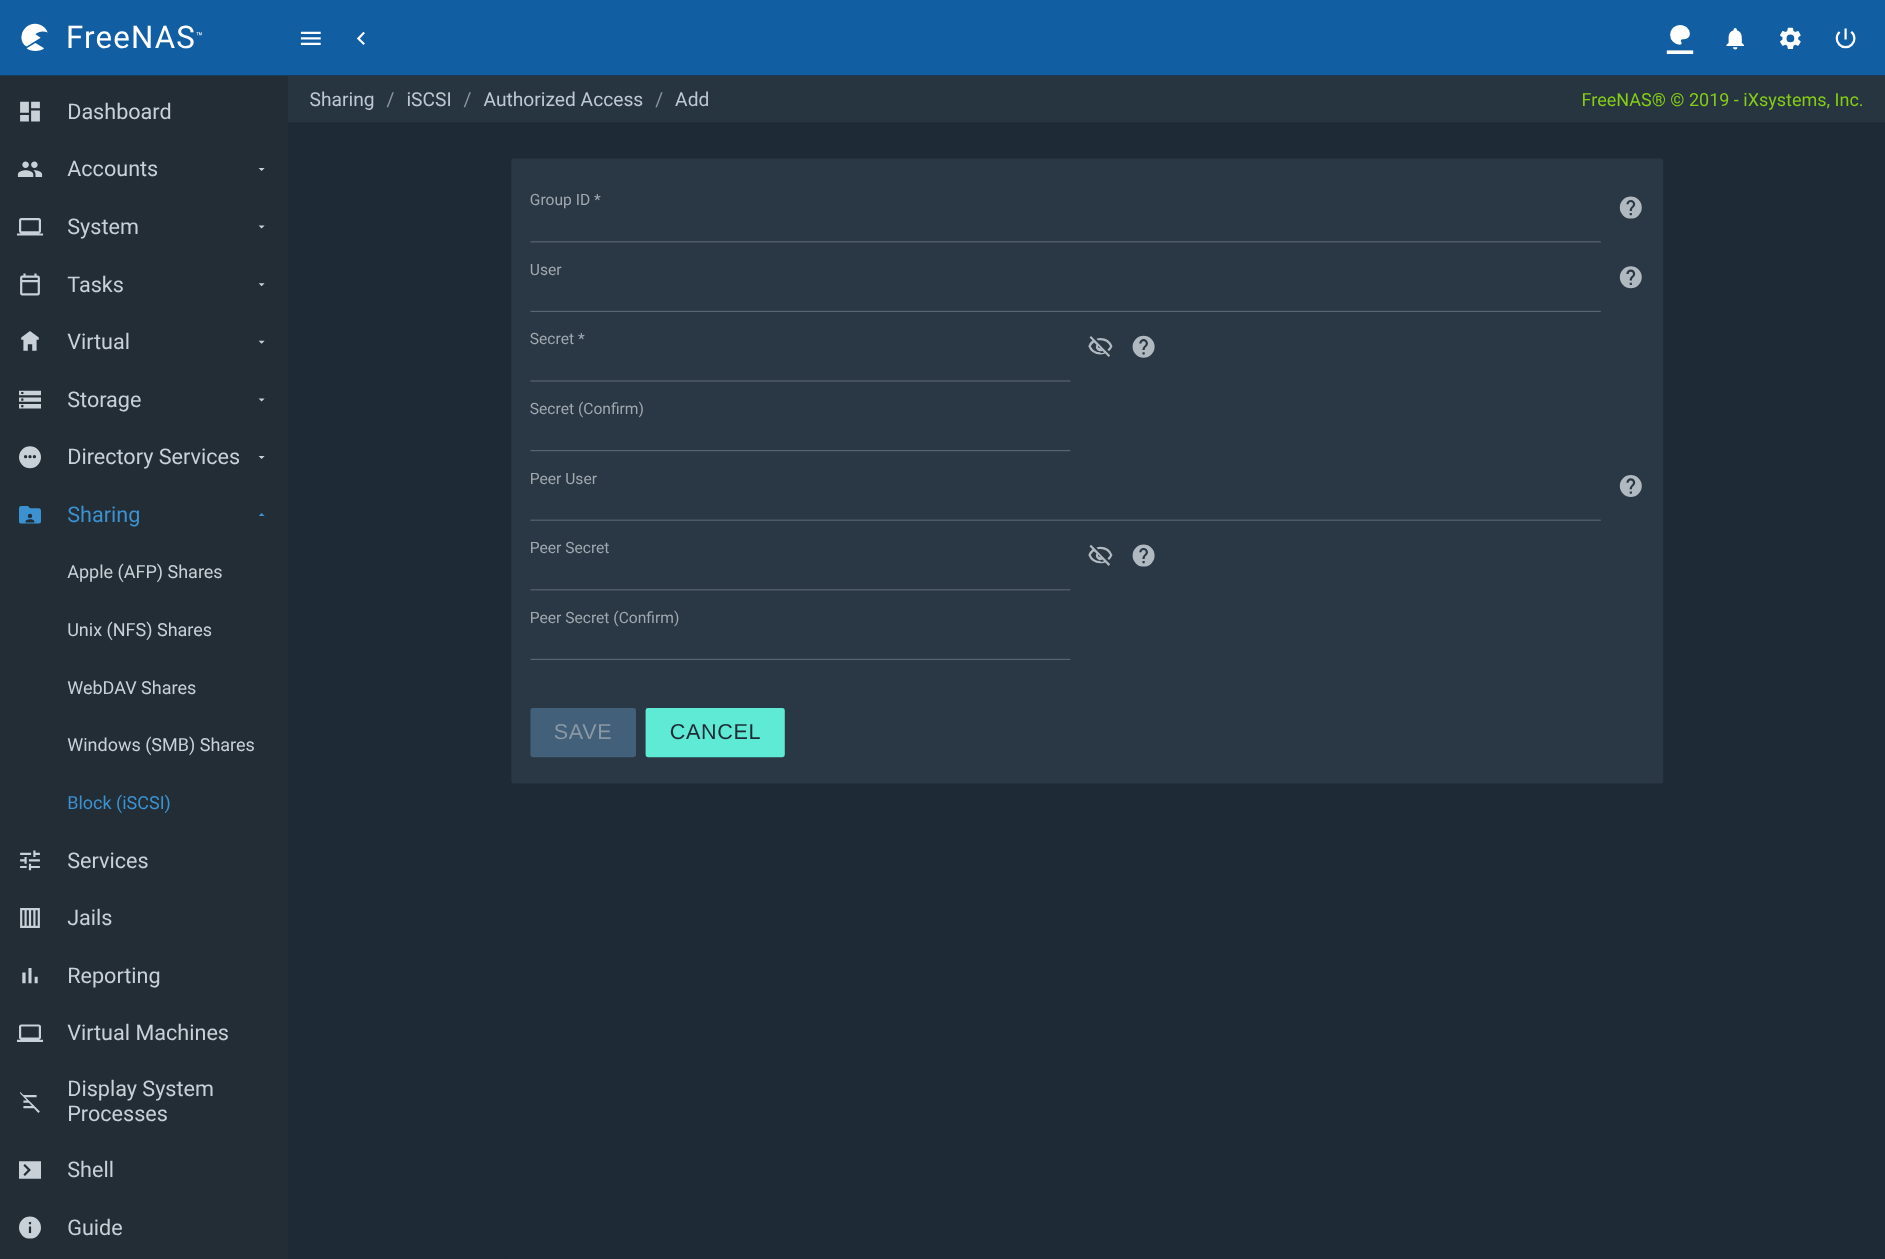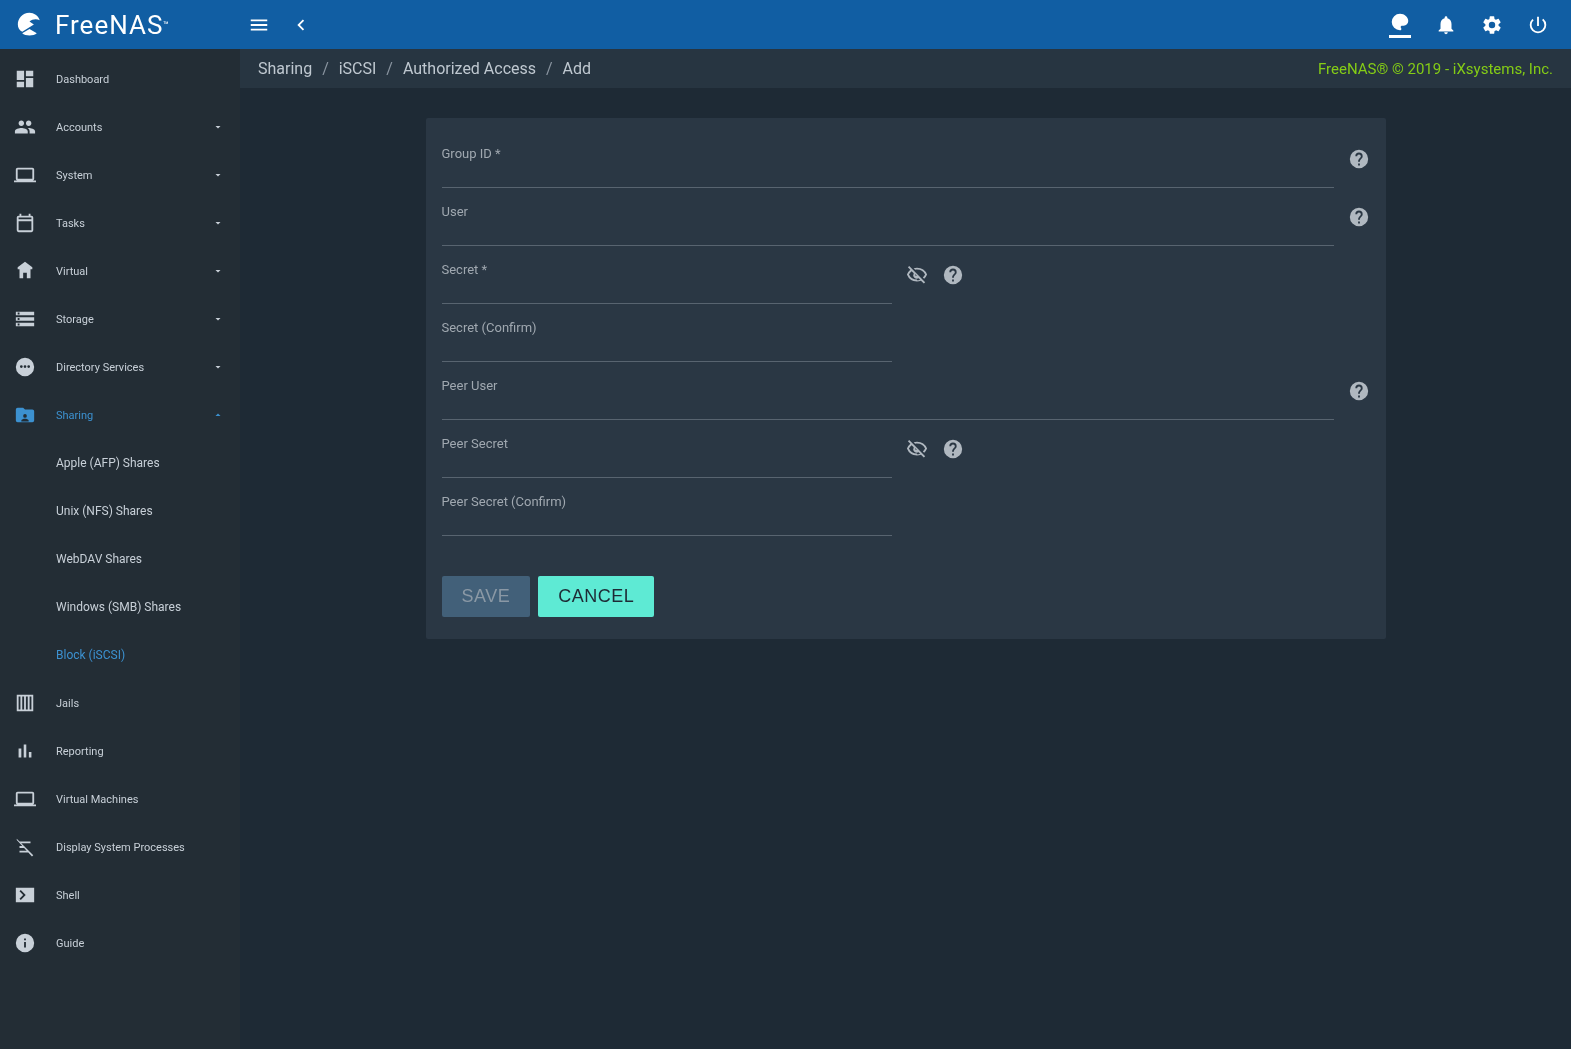--- a/index.html
+++ b/index.html
@@ -7,21 +7,21 @@
       font-family: -apple-system, BlinkMacSystemFont, "Segoe UI", Roboto, Arial, sans-serif;
       background: #1e2a35;
       color: #d0d0d0;
       overflow: hidden;
       width: 1571px;
       height: 1049px;
     }
     
     
     .topbar {
-      height: 49px;
+      height: 63px;
       background: #115ea3;
       display: flex;
       align-items: center;
       padding: 0 12px;
       color: #fff;
     }
     .logo-area {
       display: flex;
       align-items: center;
       width: 228px;
@@ -87,41 +87,41 @@
     .crumbs .sep { margin: 0 6px; color: #8a95a0; }
     .copyright { color: #84cc16; font-size: 15px; }
     
     
     .nav-item {
       display: flex;
       align-items: center;
       padding: 12px 16px 12px 14px;
       cursor: pointer;
       color: #c8d0d8;
-      font-size: 11px;
+      font-size: 18px;
       min-height: 48px;
     }
     .nav-icon {
       width: 22px;
       height: 22px;
       margin-right: 20px;
       fill: #c8d0d8;
       flex-shrink: 0;
     }
     .nav-label { flex: 1; }
     .nav-caret {
       width: 12px;
       height: 12px;
       fill: #c8d0d8;
     }
     .nav-item.active { color: #3c91d0; }
     .nav-item.active .nav-icon, .nav-item.active .nav-caret { fill: #3c91d0; }
     .nav-sub {
       padding: 12px 16px 12px 56px;
-      font-size: 12px;
+      font-size: 15px;
       color: #c8d0d8;
       cursor: pointer;
       min-height: 48px;
       display:flex;
       align-items:center;
     }
     .nav-sub.active { color: #3c91d0; }
 
     
     .card {
@@ -387,20 +387,26 @@
           <use href="#i-caret-up"></use>
         </svg>
     </div>
     <div class="nav-sub">Apple (AFP) Shares</div>
     <div class="nav-sub">Unix (NFS) Shares</div>
     <div class="nav-sub">WebDAV Shares</div>
     <div class="nav-sub">Windows (SMB) Shares</div>
     <div class="nav-sub active">Block (iSCSI)</div>
     <div class="nav-item">
       <svg class="nav-icon" viewBox="0 0 24 24">
+          <use href="#i-tune"></use>
+        </svg>
+      <span class="nav-label">Services</span>
+    </div>
+    <div class="nav-item">
+      <svg class="nav-icon" viewBox="0 0 24 24">
           <use href="#i-jail"></use>
         </svg>
       <span class="nav-label">Jails</span>
     </div>
     <div class="nav-item">
       <svg class="nav-icon" viewBox="0 0 24 24">
           <use href="#i-chart"></use>
         </svg>
       <span class="nav-label">Reporting</span>
     </div>

